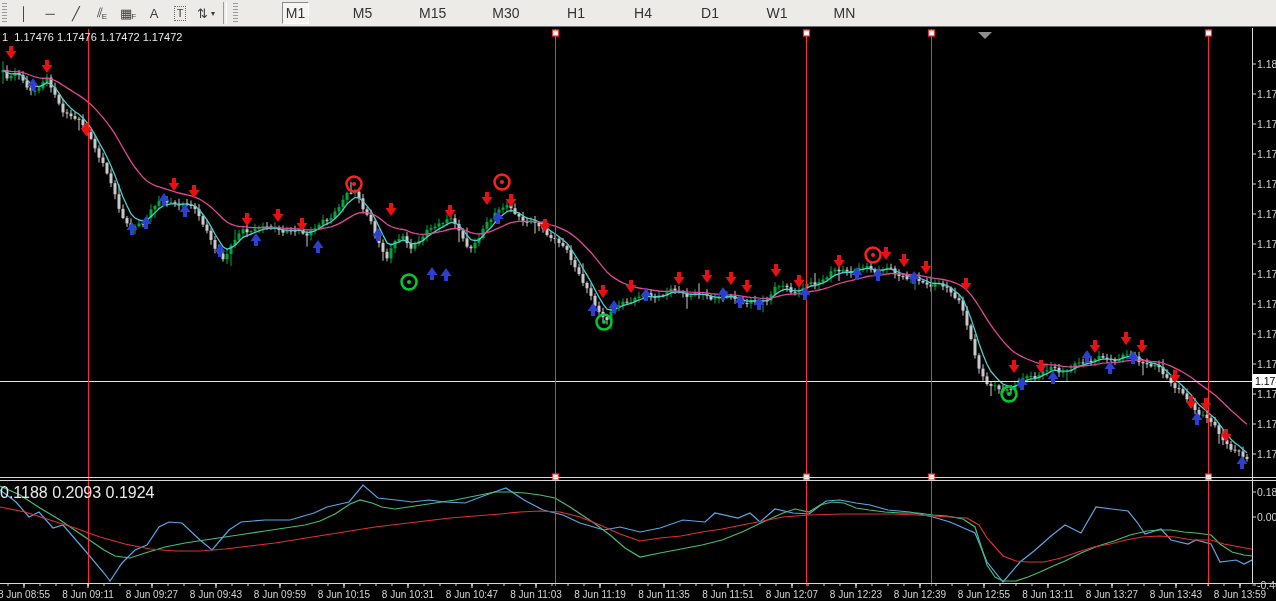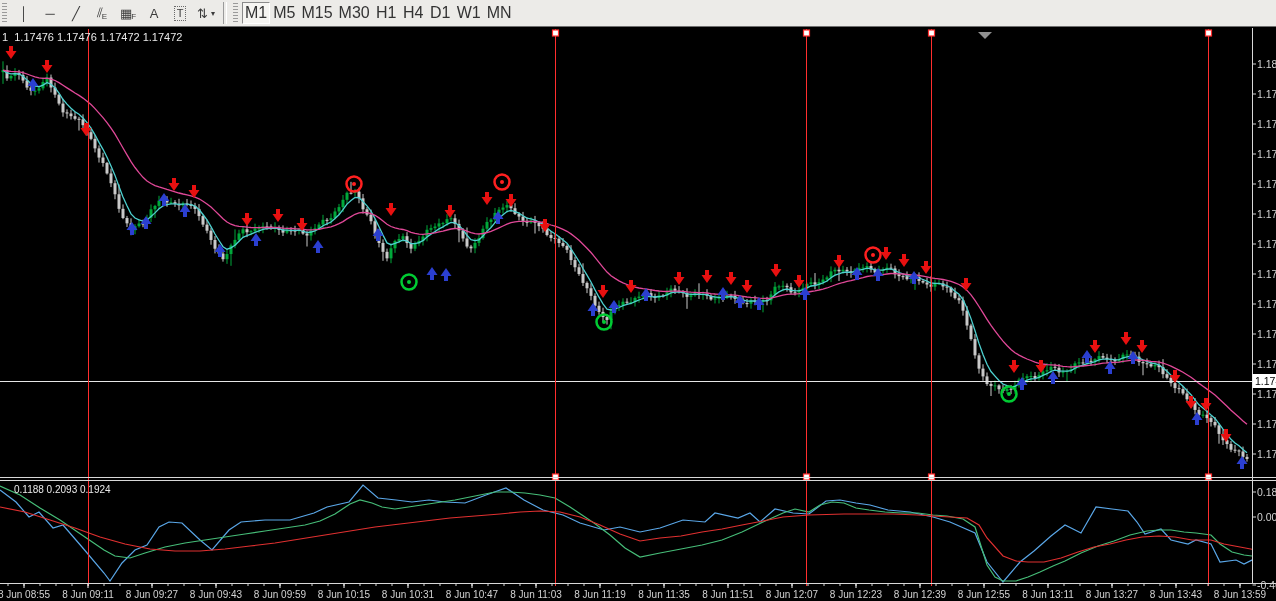--- a/index.html
+++ b/index.html
@@ -9,27 +9,27 @@
   #toolbar{position:absolute;left:0;top:0;width:1276px;height:27px;background:#ecebe8;
     border-bottom:1px solid #6f6f6f;display:flex;align-items:center;box-sizing:border-box;}
   .grip{width:5px;height:20px;margin:0 4px 0 2px;
     background:repeating-linear-gradient(180deg,#9a9a9a 0 1px,rgba(0,0,0,0) 1px 3px);}
   .tbtn{height:22px;min-width:26px;display:flex;align-items:center;justify-content:center;
     color:#3b3b3b;font-size:13px;border:1px solid rgba(0,0,0,0);background:transparent;
     padding:0 2px;cursor:default;user-select:none;}
   .tbtn .sub{font-size:8px;margin-left:-1px;margin-top:7px;}
   .tbtn .dd{font-size:8px;margin-left:3px;color:#3b3b3b;}
   .tbtn .boxed{border:1px dotted #6a6a6a;padding:0 2px;font-size:11px;line-height:13px;}
-  .tbtn.tf{font-size:16px;min-width:27px;color:#333;}
+  .tbtn.tf{font-size:14px;min-width:27px;color:#333;margin-left:40px;}
   .tbtn.tf.active{border:1px solid;border-color:#8a8a8a #fff #fff #8a8a8a;background:#f6f5f2;}
   .vsep{width:2px;height:22px;border-left:1px solid #9a9a9a;border-right:1px solid #ffffff;margin:0 4px;}
   
   #chartwrap{position:absolute;left:0;top:28px;width:1276px;height:420px;background:#000;}
   #ohlc-label{position:absolute;left:2px;top:3px;color:#e9e9e9;font-size:11px;white-space:pre;z-index:5;}
-  #ind-label{position:absolute;left:14px;top:456px;color:#e9e9e9;font-size:10px;white-space:pre;z-index:5;}
+  #ind-label{position:absolute;left:0;top:456px;color:#e9e9e9;font-size:16px;white-space:pre;z-index:5;}
   svg text{font-family:"Liberation Sans",sans-serif;}
 </style>
 </head>
 <body>
 
 <div id="app">
   <div id="toolbar">
       <span class="grip"></span>
       <button class="tbtn">
         <span>│</span>

